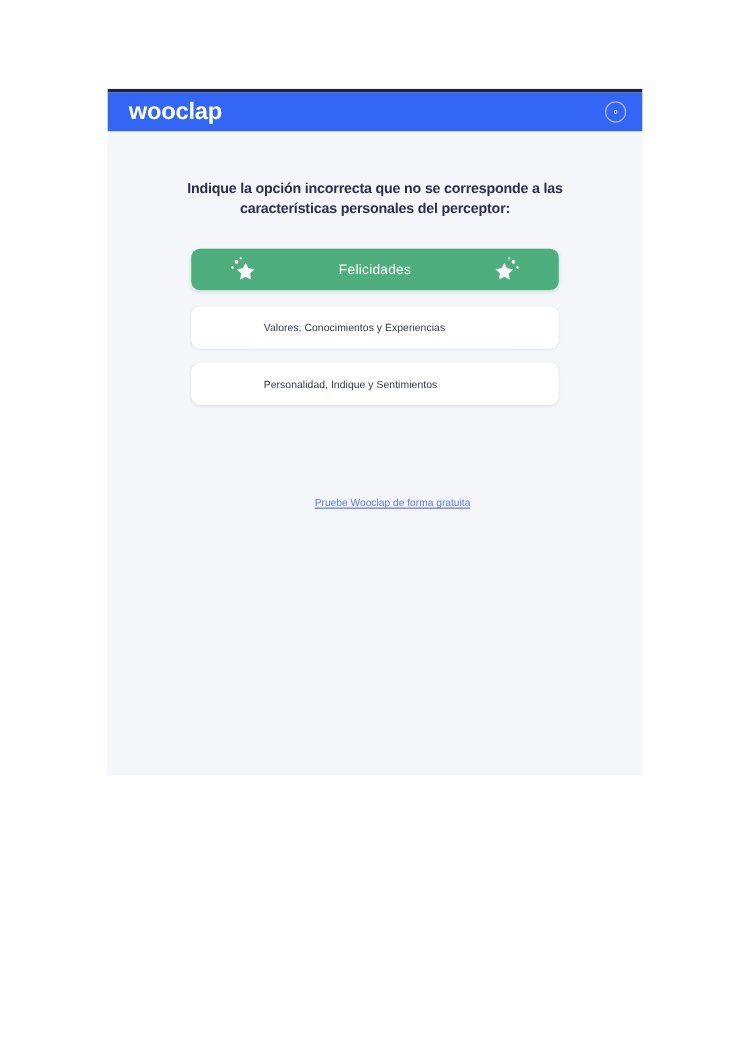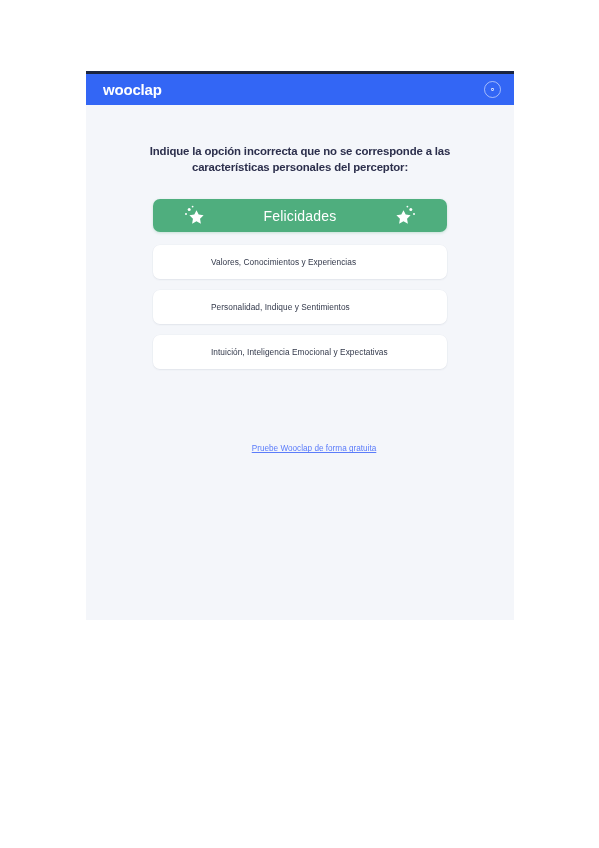--- a/index.html
+++ b/index.html
@@ -33,21 +33,21 @@
     height: 31px;
     background: #3366f5;
     display: flex;
     align-items: center;
     justify-content: space-between;
     padding: 0 13px 0 17px;
   }
 
   .brand {
     color: #ffffff;
-    font-size: 15px;
+    font-size: 19px;
     font-weight: bold;
     letter-spacing: -0.2px;
   }
 
   .gear-btn {
     width: 17px;
     height: 17px;
     border-radius: 50%;
     border: 1.2px solid rgba(255,255,255,0.55);
     display: flex;
@@ -80,21 +80,21 @@
     background: #4fae7e;
     border-radius: 7px;
     display: flex;
     align-items: center;
     justify-content: center;
     box-shadow: 0 1px 3px rgba(79,174,126,0.28);
   }
 
   .banner-label {
     color: #ffffff;
-    font-size: 14px;
+    font-size: 11px;
     letter-spacing: 0.2px;
   }
 
   .banner .star-left  { position: absolute; left: 30px;  top: 6px; }
   .banner .star-right { position: absolute; right: 30px; top: 6px; }
 
   
   .options {
     padding: 13px 67px 0 67px;
     display: flex;
@@ -197,23 +197,20 @@
   <div class="options">
 
     <div class="option">
       <span class="option-label">Valores, Conocimientos y Experiencias</span>
     </div>
 
     <div class="option">
       <span class="option-label">Personalidad, Indique y Sentimientos</span>
     </div>
 
-    <div class="option">
-      <span class="option-label">Intuición, Inteligencia Emocional y Expectativas</span>
-    </div>
 
 
   </div>
 
   <div class="footer">
     <span class="trial-link">Pruebe Wooclap de forma gratuita</span>
   </div>
 
 </div>
 

